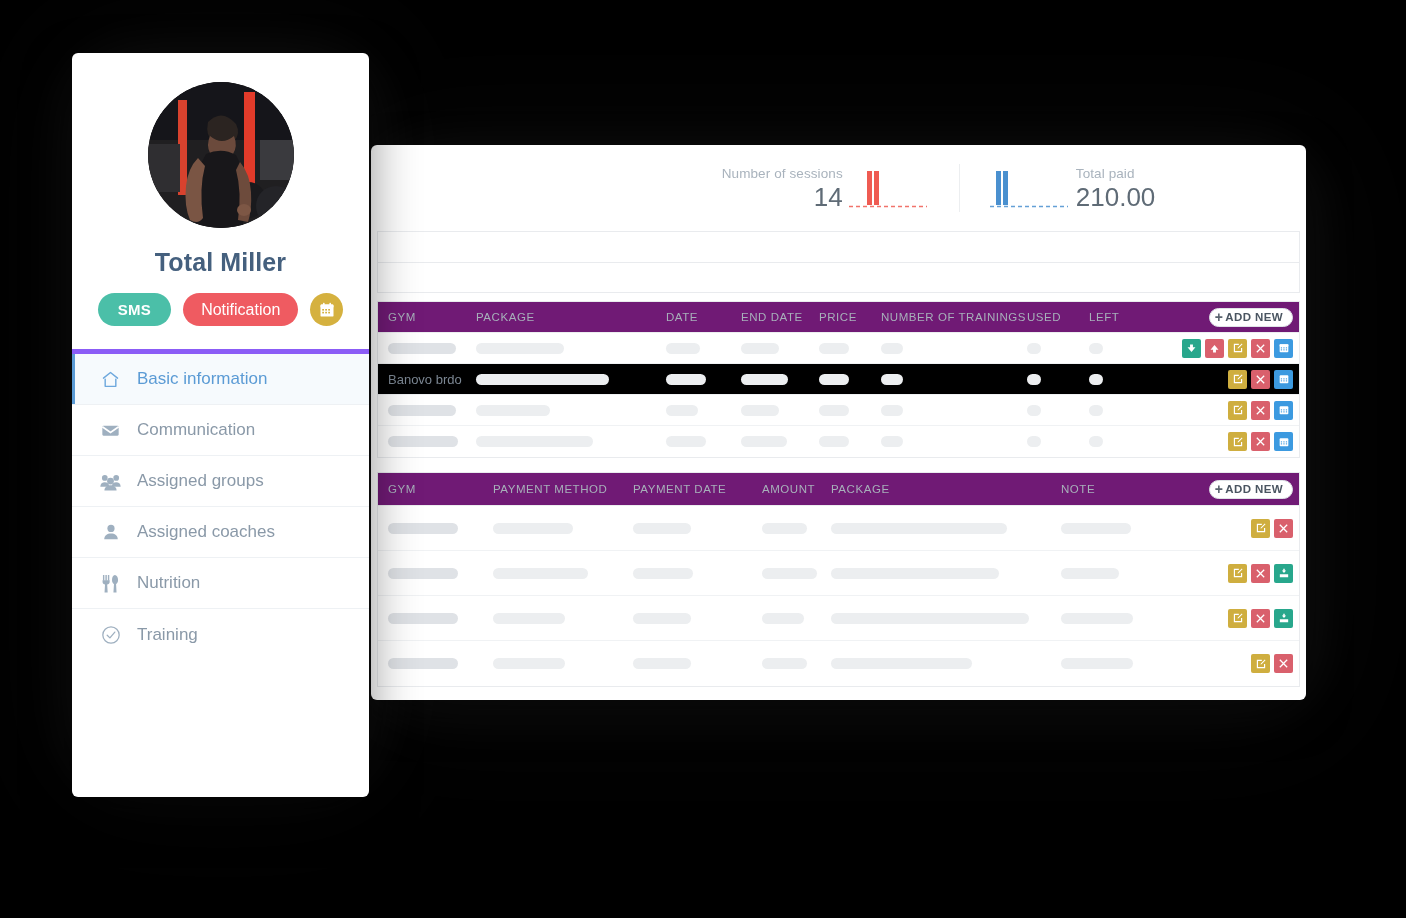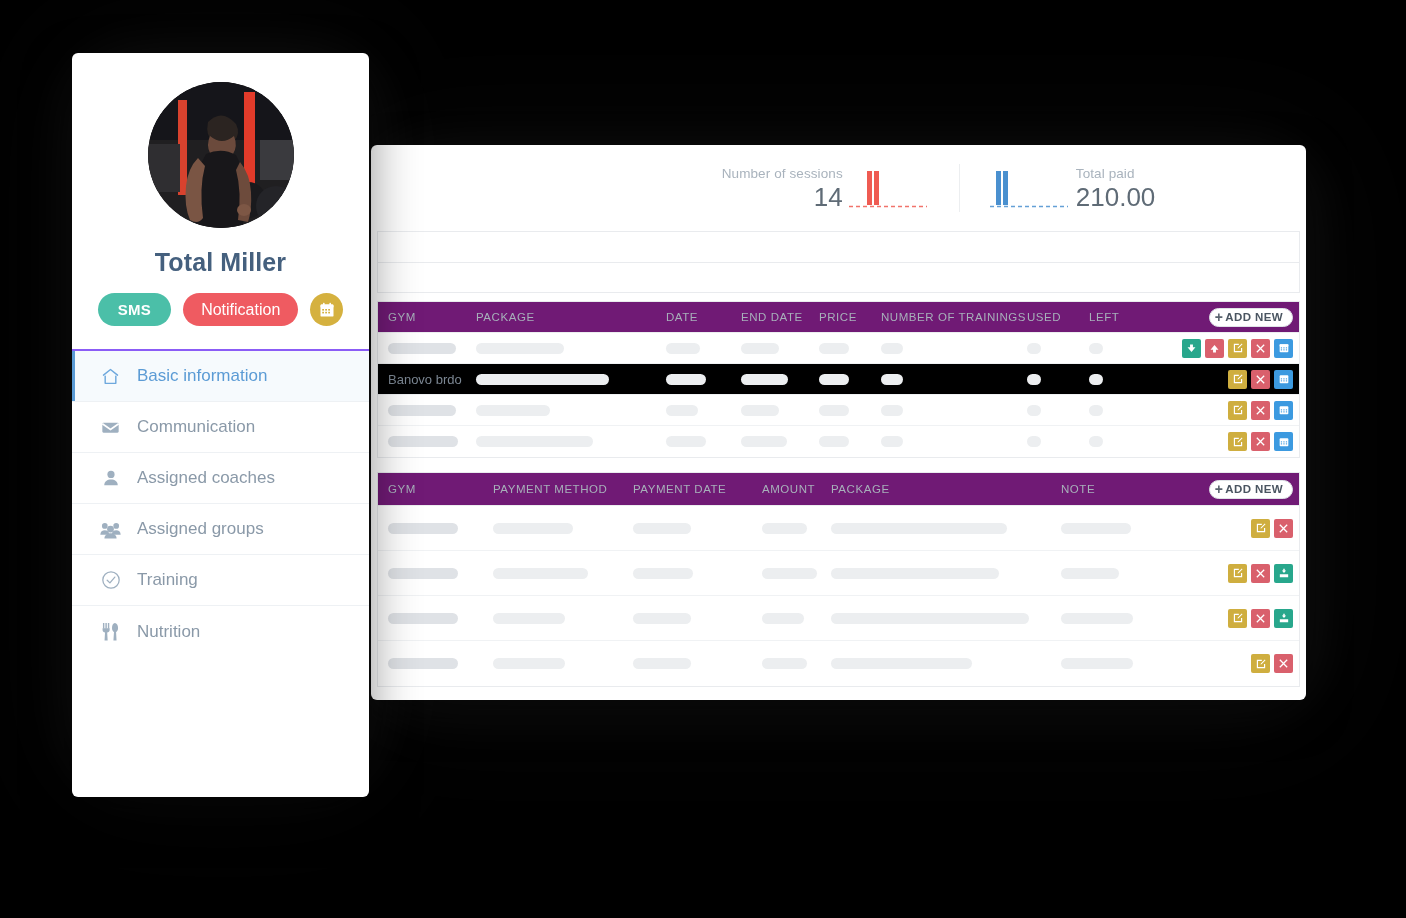--- a/index.html
+++ b/index.html
@@ -148,21 +148,21 @@
     gap: 12px; margin-top: 16px; padding-bottom: 23px;
   }
   .badge {
     border-radius: 999px; color: #fff; display: flex;
     align-items: center; justify-content: center; cursor: pointer;
   }
   .badge.sms { background: #4bbfa8; height: 33px; padding: 0 20px; font-size: 15px; font-weight: bold; letter-spacing: .3px;}
   .badge.notif { background: #ef5b61; height: 33px; padding: 0 18px; font-size: 16px; }
   .badge.cal { background: #d5b13f; width: 33px; height: 33px; border-radius: 50%; font-size: 15px; }
 
-  .menu { border-top: 2px solid #8b5cf6; }
+  .menu { border-top: 5px solid #8b5cf6; }
   .menu-item {
     display: flex; align-items: center; gap: 16px;
     height: 51px; padding-left: 28px;
     border-bottom: 1px solid #eef1f4;
     cursor: pointer; position: relative;
   }
   .menu-item:last-child { border-bottom: none; }
   .menu-item .mi-icon {
     width: 21px; display: flex; align-items: center; justify-content: center;
     color: #9fb0c0;
@@ -709,63 +709,63 @@
           <svg width="19" height="19" viewBox="0 0 20 20">
               <rect x="1.4" y="5" width="17.2" height="10.4" rx="1.2" fill="currentColor"></rect>
               <path d="M1.4 6 10 12 18.6 6" stroke="#fff" stroke-width="1.8" fill="none"></path>
             </svg>
         </span>
         <span class="mi-label">Communication</span>
       </div>
 
       <div class="menu-item">
         <span class="mi-icon">
-          <svg width="18" height="18" viewBox="0 0 20 20" fill="currentColor">
-              <circle cx="10" cy="6" r="4"></circle>
-              <path d="M2.5 18c0-4.2 3.4-6.4 7.5-6.4s7.5 2.2 7.5 6.4z"></path>
-            </svg>
-        </span>
-        <span class="mi-label">Assigned coaches</span>
-      </div>
-
-      <div class="menu-item">
-        <span class="mi-icon">
           <svg width="21" height="19" viewBox="0 0 22 20" fill="currentColor">
             <circle cx="5" cy="6.2" r="3"></circle>
               <path d="M0.3 15.4c0-3 2.1-4.6 4.7-4.6s4.7 1.6 4.7 4.6z"></path>
             <circle cx="17" cy="6.2" r="3"></circle>
               <path d="M12.3 15.4c0-3 2.1-4.6 4.7-4.6s4.7 1.6 4.7 4.6z"></path>
             <circle cx="11" cy="9.6" r="3.6"></circle>
               <path d="M4.6 19.6c0-3.6 2.7-5.6 6.4-5.6s6.4 2 6.4 5.6z"></path>
           </svg>
         </span>
         <span class="mi-label">Assigned groups</span>
       </div>
 
-
       <div class="menu-item">
         <span class="mi-icon">
-          <svg width="20" height="20" viewBox="0 0 22 22" fill="none" stroke="currentColor" stroke-width="1.4">
-              <circle cx="11" cy="11" r="9"></circle>
-              <path d="M6.8 11.2 9.8 14.2 15.2 7.8" stroke-linecap="round" stroke-linejoin="round"></path>
+          <svg width="18" height="18" viewBox="0 0 20 20" fill="currentColor">
+              <circle cx="10" cy="6" r="4"></circle>
+              <path d="M2.5 18c0-4.2 3.4-6.4 7.5-6.4s7.5 2.2 7.5 6.4z"></path>
             </svg>
         </span>
-        <span class="mi-label">Training</span>
-      </div>
+        <span class="mi-label">Assigned coaches</span>
+      </div>
+
 
       <div class="menu-item">
         <span class="mi-icon">
           <svg width="17" height="19" viewBox="0 0 18 20" fill="currentColor">
             <rect x="1" y="1" width="1.5" height="6"></rect>
               <rect x="3.6" y="1" width="1.5" height="6"></rect>
               <rect x="6.2" y="1" width="1.5" height="6"></rect>
             <path d="M0.6 6.6h7.5v1.8c0 1.5-1.2 2.4-2.6 2.6l.5 8.6H2.7l.5-8.6C1.8 10.8.6 9.9.6 8.4z"></path>
             <path d="M13.6 1c2 0 3.4 2.4 3.4 5.4 0 2.2-.9 3.6-2.1 4.2l.5 8.9h-3.3l.6-8.9c-1.2-.6-2.1-2-2.1-4.2C10.6 3.4 11.8 1 13.6 1z"></path>
           </svg>
         </span>
         <span class="mi-label">Nutrition</span>
       </div>
 
+      <div class="menu-item">
+        <span class="mi-icon">
+          <svg width="20" height="20" viewBox="0 0 22 22" fill="none" stroke="currentColor" stroke-width="1.4">
+              <circle cx="11" cy="11" r="9"></circle>
+              <path d="M6.8 11.2 9.8 14.2 15.2 7.8" stroke-linecap="round" stroke-linejoin="round"></path>
+            </svg>
+        </span>
+        <span class="mi-label">Training</span>
+      </div>
+
 
     </div>
   </div>
 
 </div>
 
 </body></html>

